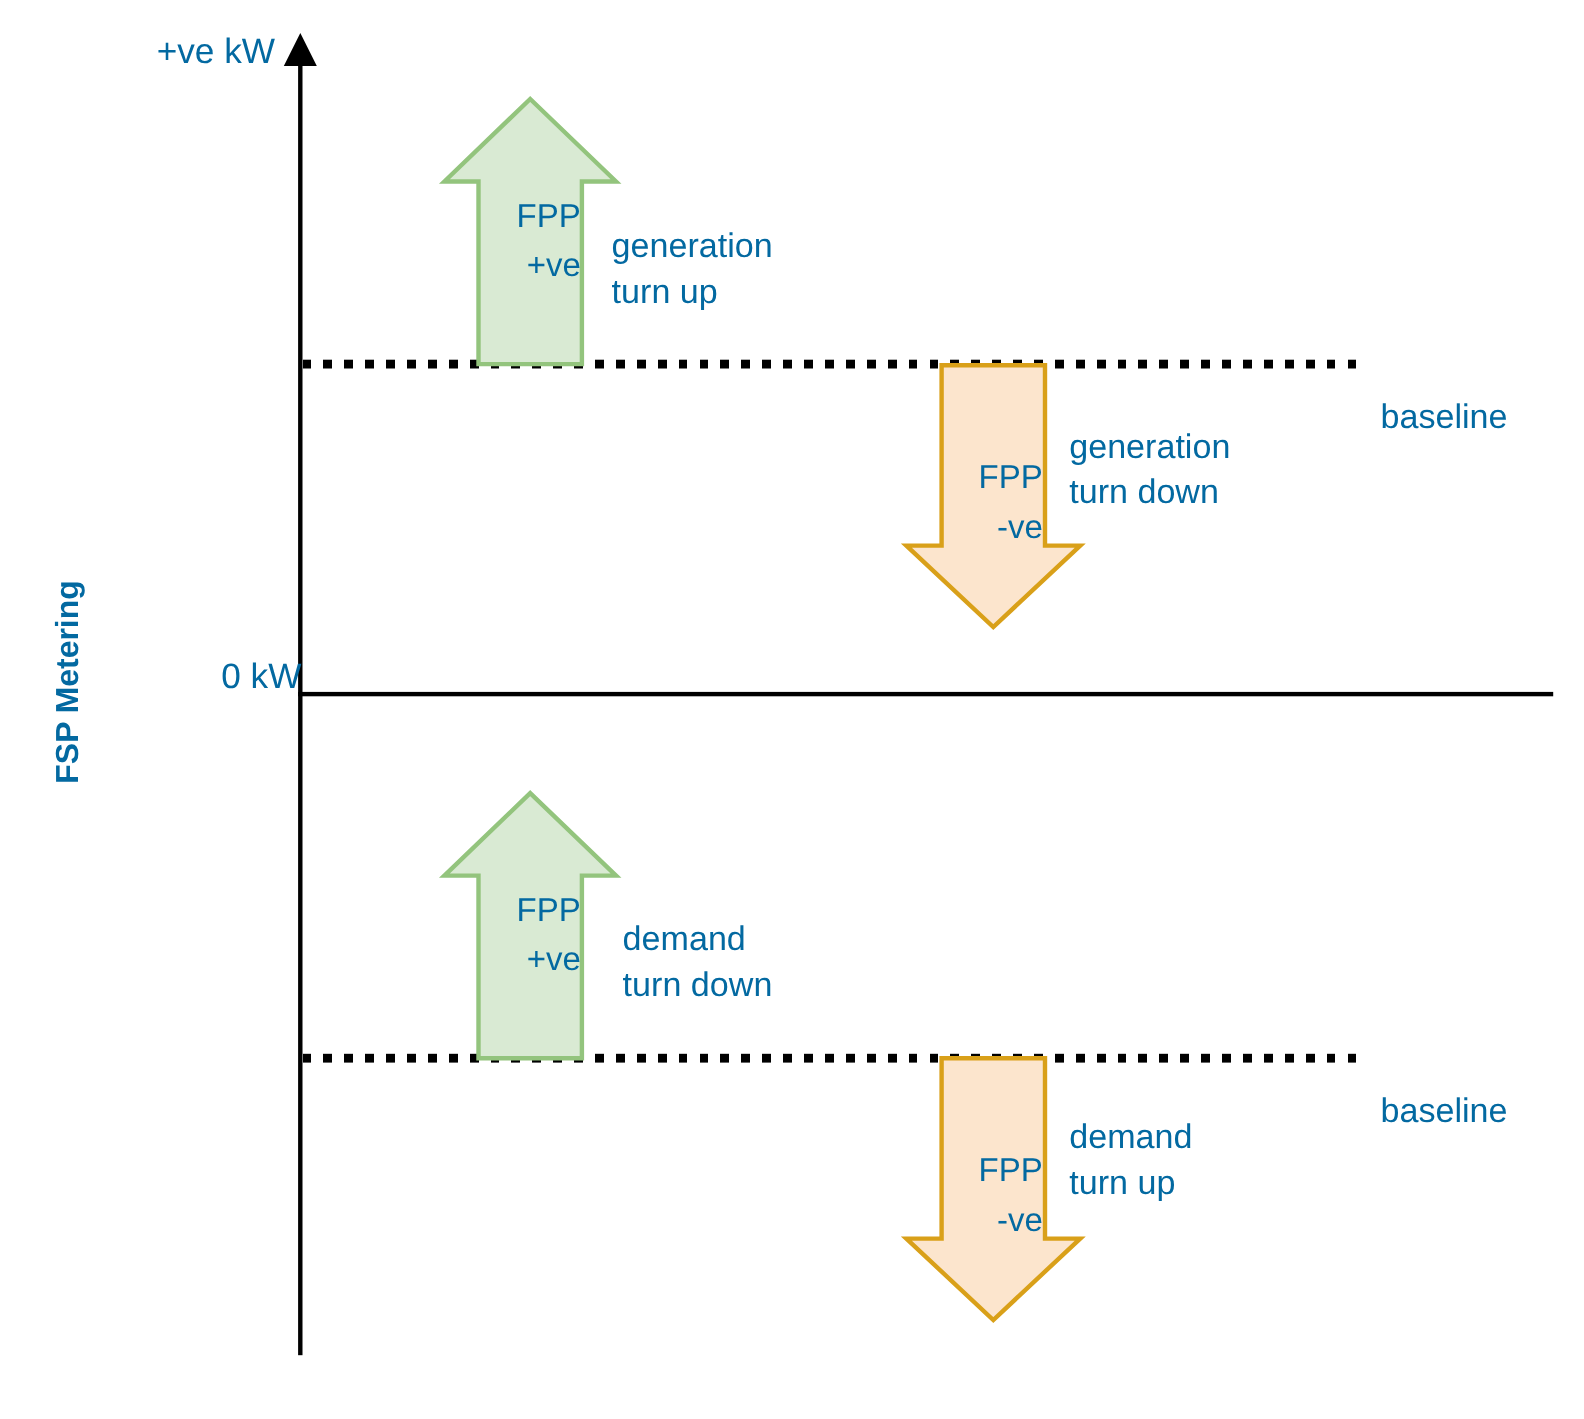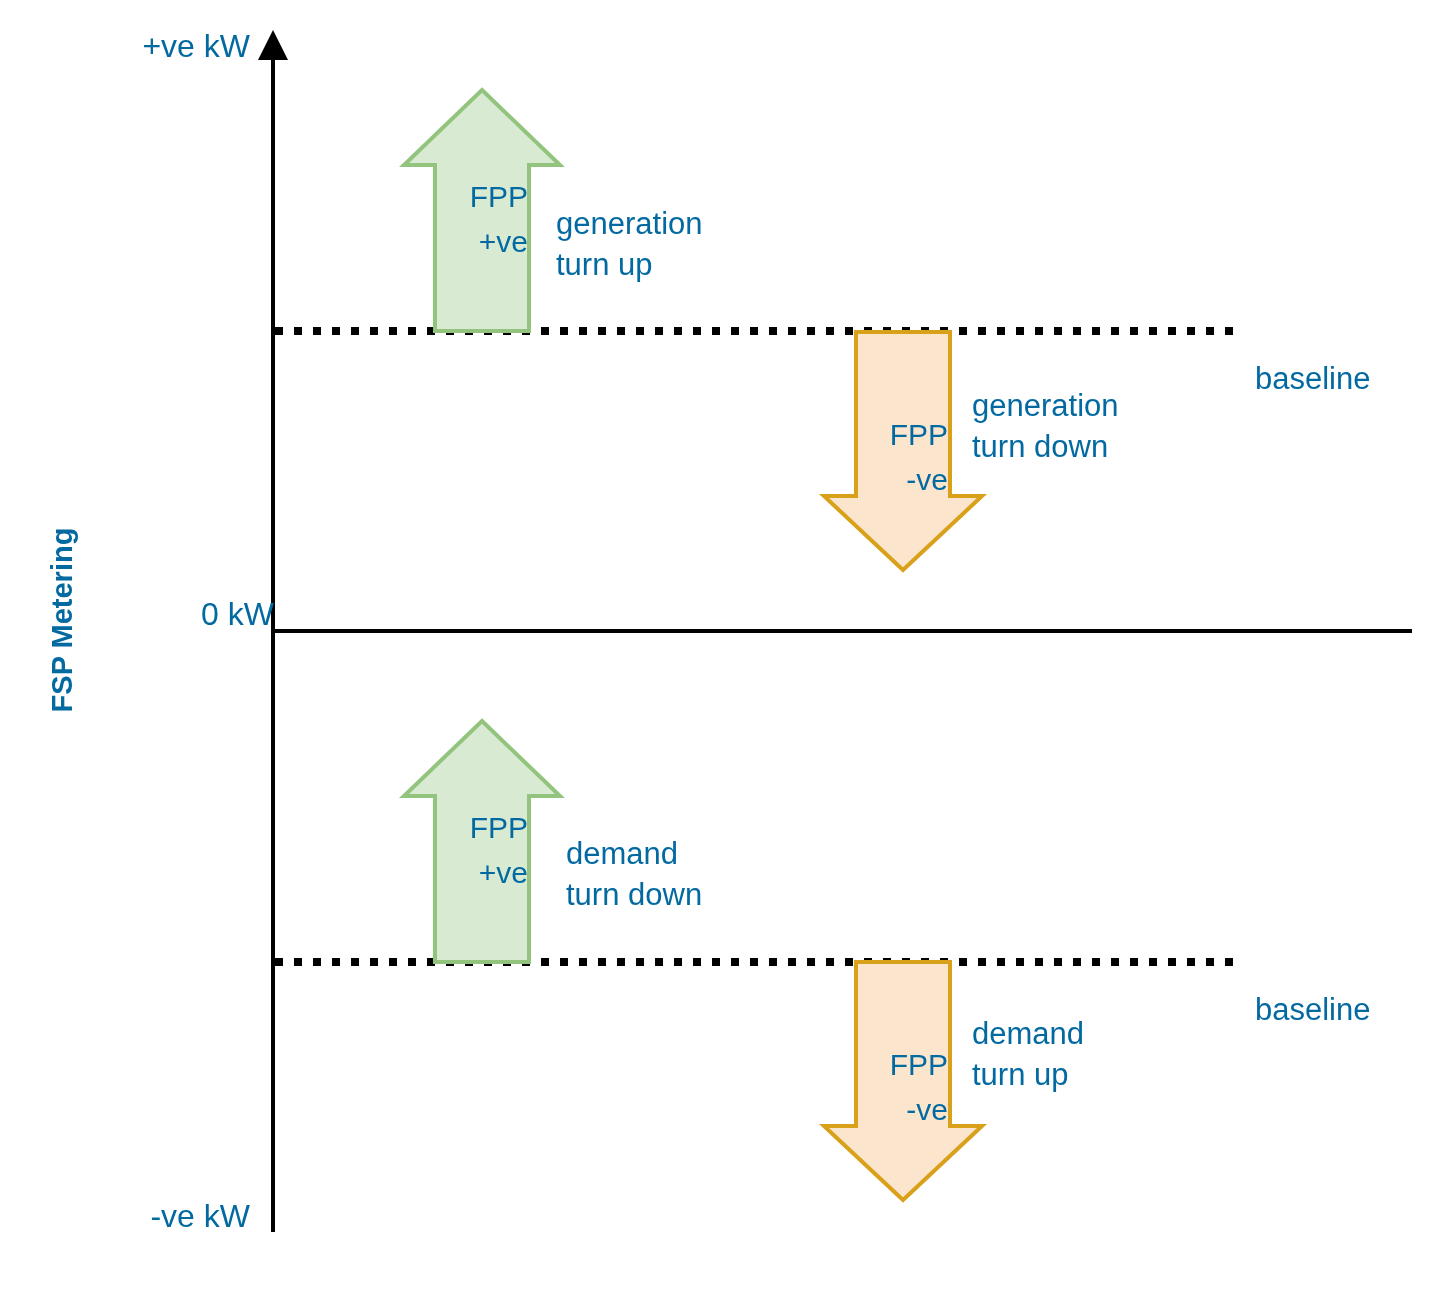--- a/index.html
+++ b/index.html
@@ -137,21 +137,20 @@
 <body>
 
 <div id="canvas">
 
   <div id="y-axis-arrowhead" class="axis-arrowhead"></div>
   <div id="y-axis-line" class="axis-line"></div>
   <div id="zero-line" class="axis-line"></div>
 
   <div id="label-pos-kw" class="axis-tick-label">+ve kW</div>
   <div id="label-zero-kw" class="axis-tick-label">0 kW</div>
-  <div id="label-neg-kw" class="axis-tick-label">-ve kW</div>
 
   <div id="y-axis-title">FSP Metering</div>
 
   <div id="baseline-top" class="baseline-line"></div>
   <div id="baseline-label-top" class="baseline-label">baseline</div>
 
   <div id="baseline-bottom" class="baseline-line"></div>
   <div id="baseline-label-bottom" class="baseline-label">baseline</div>
 
   <div id="arrow-gen-up" class="arrow">

